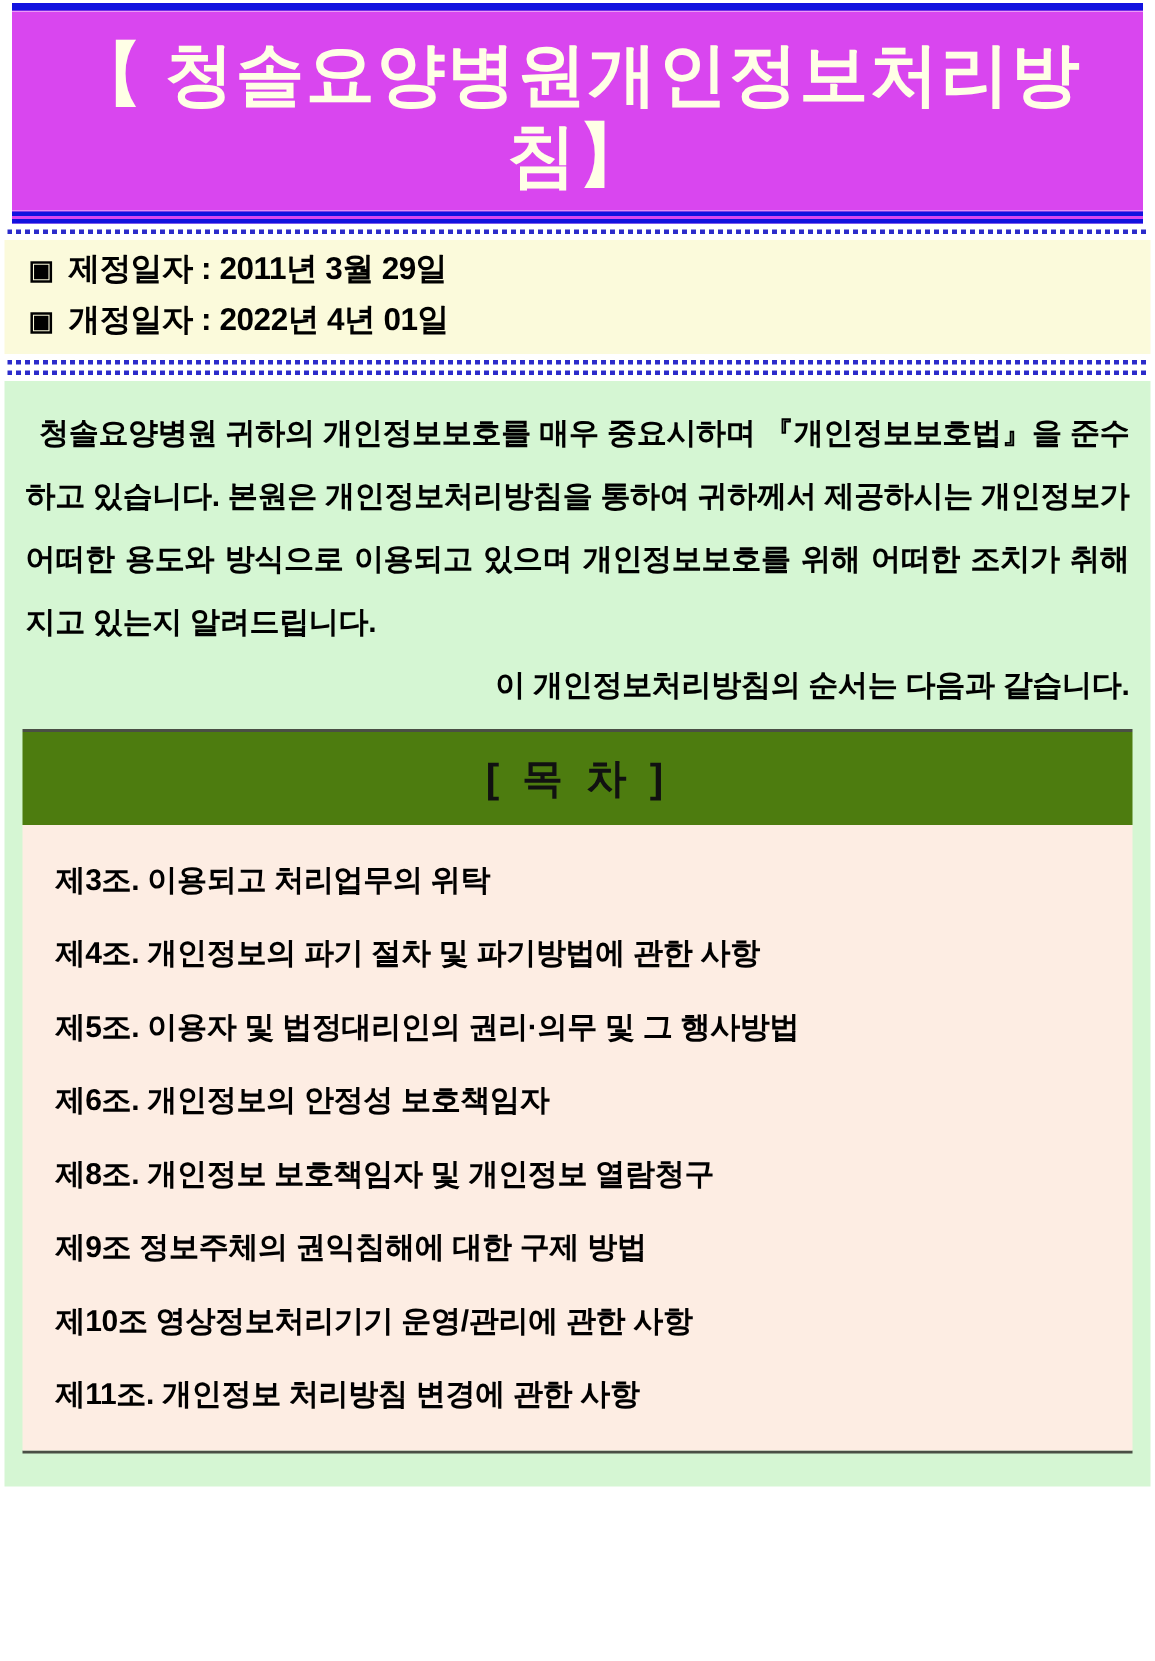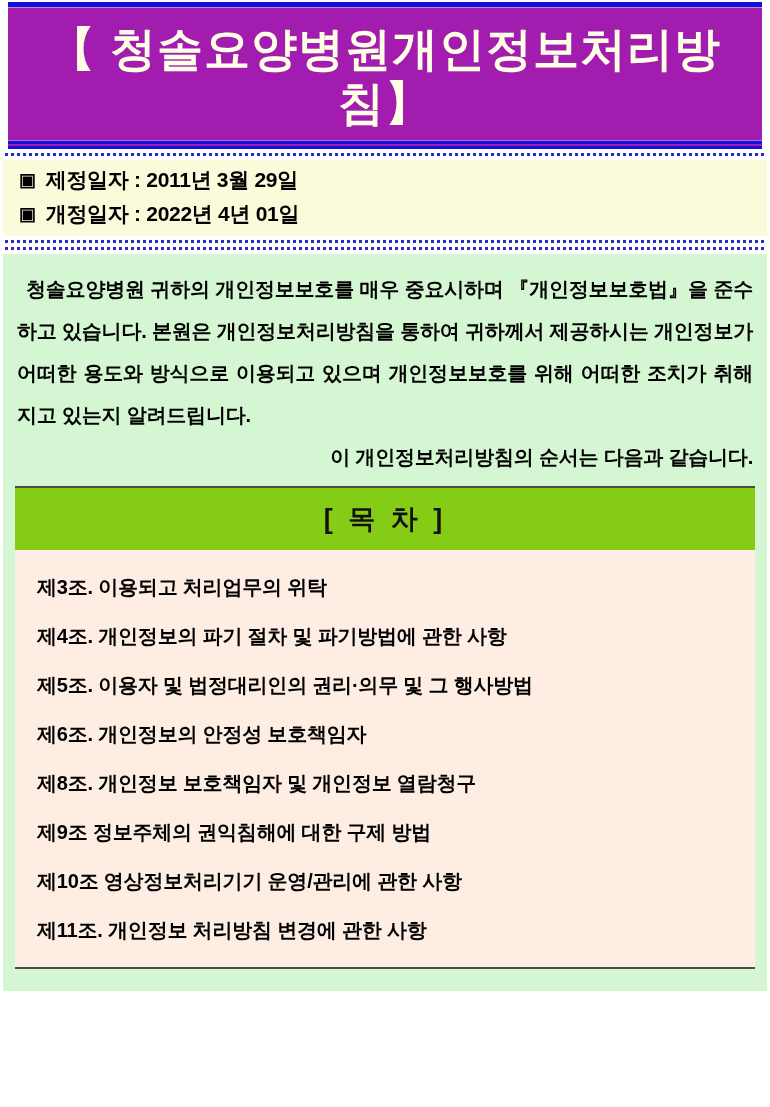--- a/index.html
+++ b/index.html
@@ -15,21 +15,21 @@
     font-weight: bold;
     color: #000000;
   }
   .page {
     padding: 2px 3px 0 3px;
   }
 
   
   .title-box {
     margin: 0 5px;
-    background: #a21caf;
+    background: #d946ef;
     border-top: 5px solid #1212DF;
     border-bottom: 8px double #1212DF;
     box-shadow: inset 0 1px 0 rgba(255,255,255,.45), inset 0 -1px 0 rgba(255,255,255,.35);
     text-align: center;
     padding: 15px 0 11px 0;
   }
   .title-box h1 {
     margin: 0;
     font-size: 46px;
     line-height: 54px;
@@ -78,21 +78,21 @@
   .intro-box p.p1 { text-indent: 9px; }
   .intro-box p.p2 { text-align: right; text-indent: 6px; }
 
   
   .toc-box {
     margin: 8px 12px 0 12px;
     border-top: 2px solid #4A4F45;
     border-bottom: 2px solid #4A4F45;
   }
   .toc-header {
-    background: #84cc16;
+    background: #4d7c0f;
     text-align: center;
     padding: 16px 0;
     font-size: 27px;
     line-height: 30px;
     letter-spacing: 4px;
     color: #111111;
   }
   .toc-body {
     background: #FDEDE3;
     padding: 26px 10px 26px 22px;

